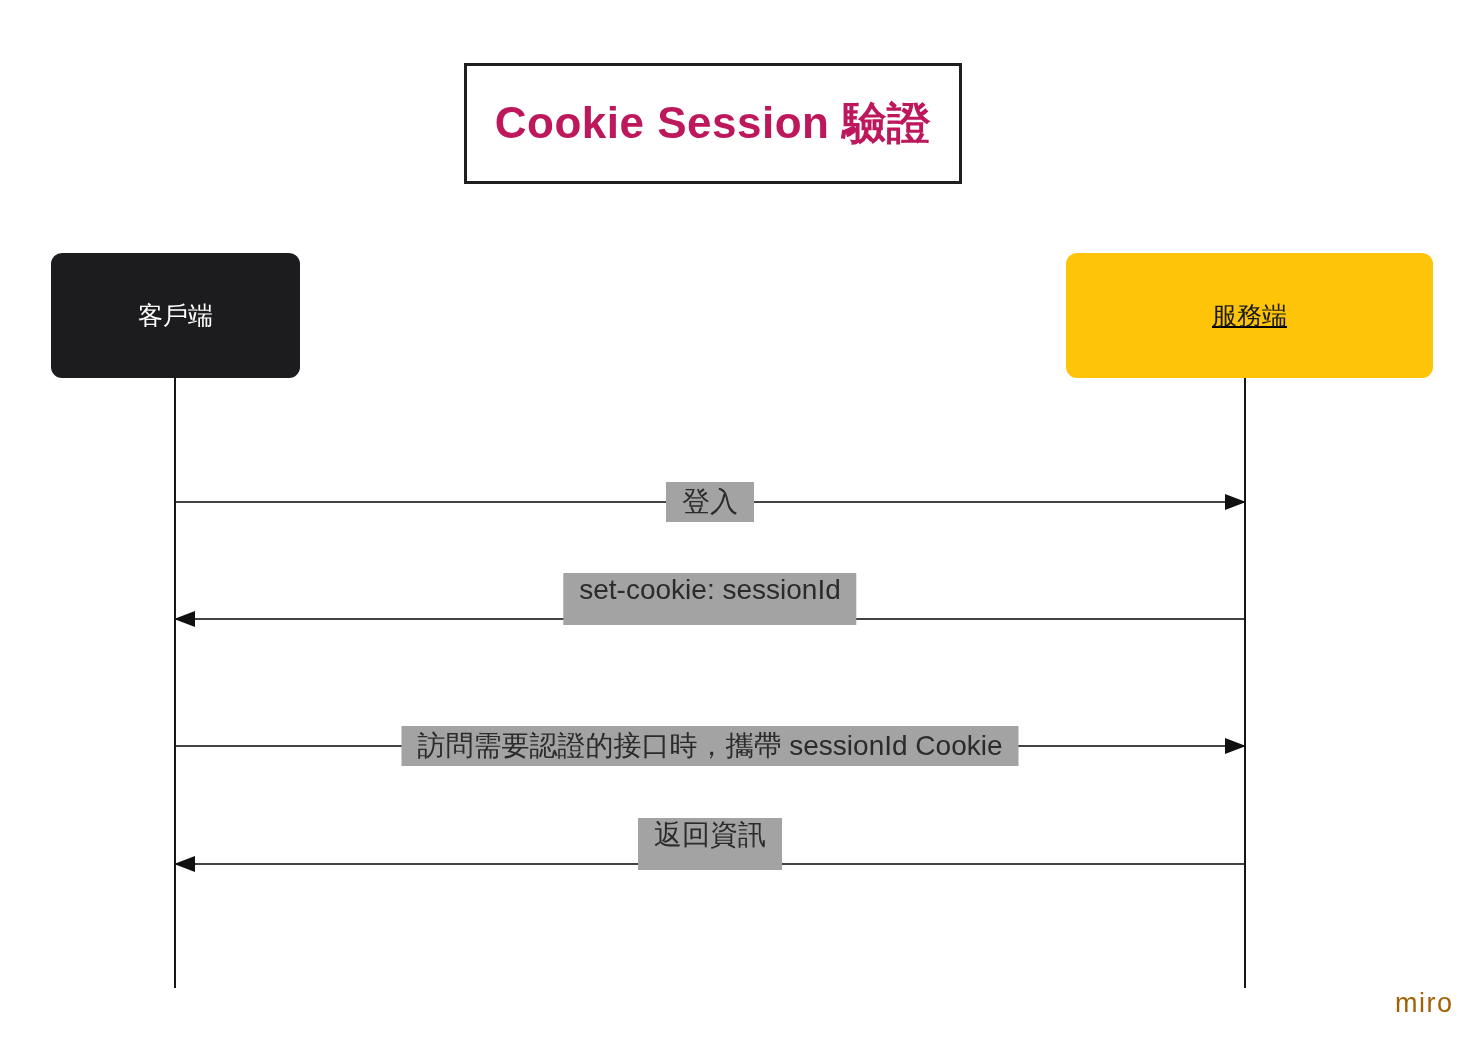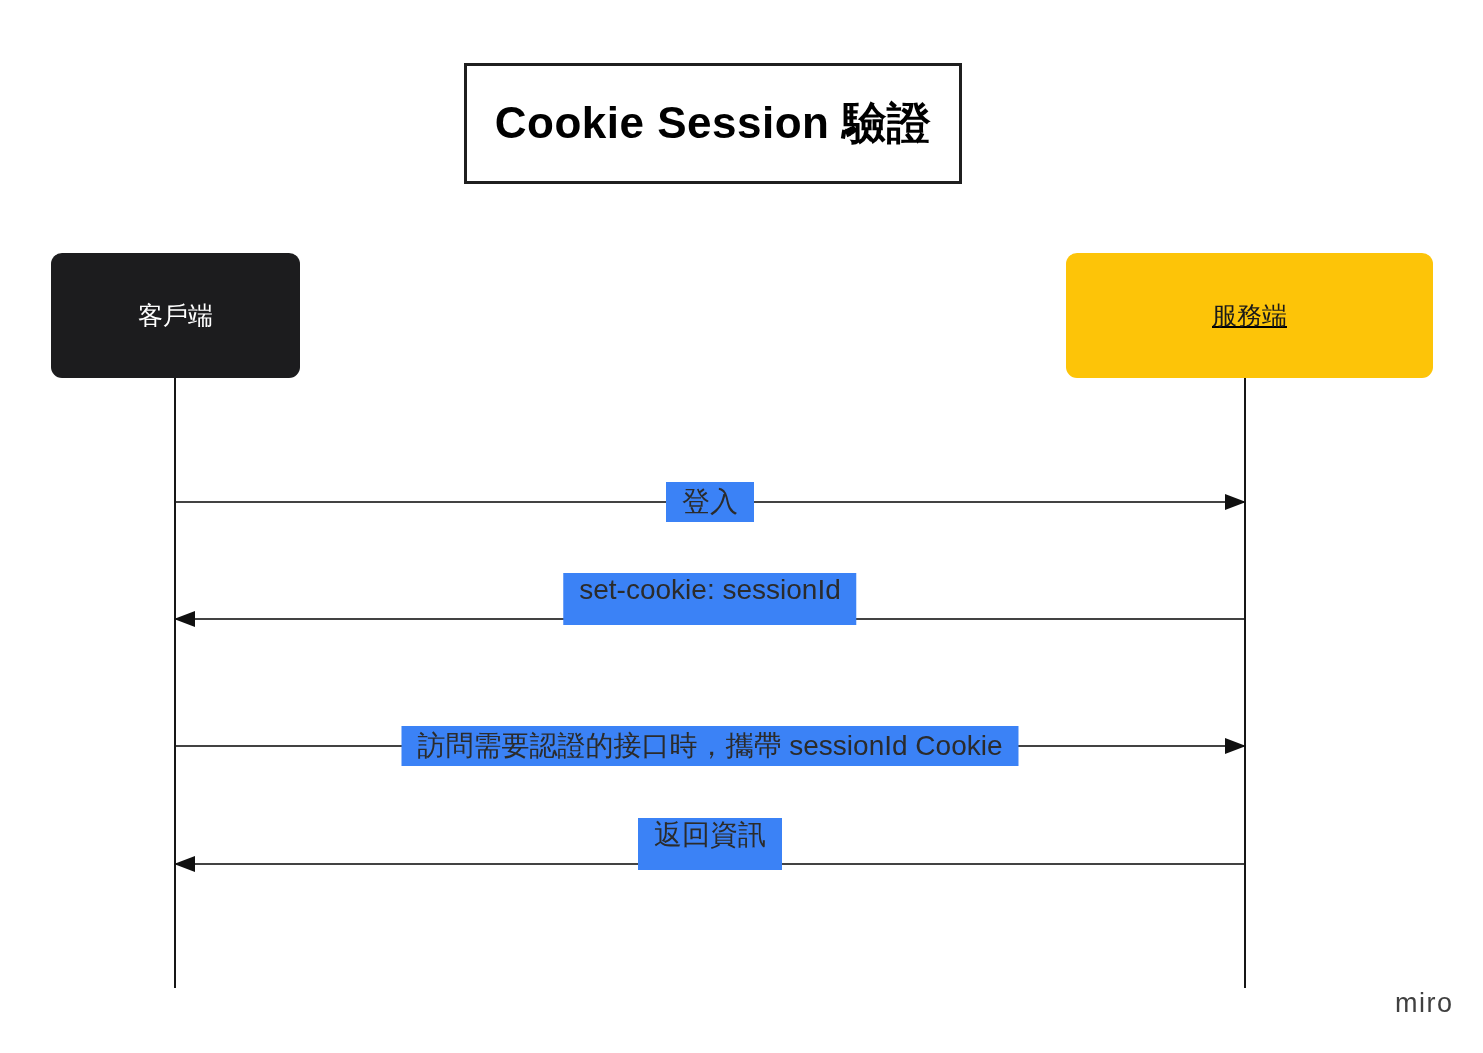--- a/index.html
+++ b/index.html
@@ -17,21 +17,21 @@
     position: absolute;
     left: 464px; top: 63px;
     width: 492px; height: 115px;
     background: #ffffff;
     border: 3px solid #1f1f1f;
     display: flex; align-items: center; justify-content: center;
   }
   .title-box .title-text {
     font-size: 44px;
     font-weight: 700;
-    color: #000000;
+    color: #be185d;
     white-space: nowrap;
     letter-spacing: 0.5px;
   }
 
   
   .actor {
     position: absolute;
     top: 253px;
     height: 125px;
     display: flex; align-items: center; justify-content: center; border-radius: 11px;
@@ -73,42 +73,42 @@
     top: -8px;
     border-top: 8px solid transparent;
     border-bottom: 8px solid transparent;
   }
   .arrowhead.right { right: -2px; border-left: 21px solid #101010; }
   .arrowhead.left  { left:  -2px; border-right: 21px solid #101010; }
   .msg-label {
     position: absolute;
     left: 50%;
     transform: translateX(-50%);
-    background: #3b82f6;
+    background: #a3a3a3;
     white-space: nowrap;
     font-size: 28px;
     color: #2b2b2b;
     padding: 0 16px;
   }
   .msg-label.inline { top: -20px; line-height: 40px; }
   .msg-label.above  { top: -46px; line-height: 34px; padding-bottom: 18px; }
 
   .msg-login        { top: 502px; }
   .msg-setcookie    { top: 619px; }
   .msg-request      { top: 746px; }
   .msg-response     { top: 864px; }
 
   
   .watermark {
     position: absolute;
     left: 1395px; top: 988px;
     font-size: 27px;
     font-weight: 500;
     letter-spacing: 1.5px;
-    color: #404040;
+    color: #a16207;
   }
 </style>
 </head>
 <body>
 
 <div class="canvas">
 
   <div class="title-box">
     <span class="title-text">Cookie Session 驗證</span>
   </div>

